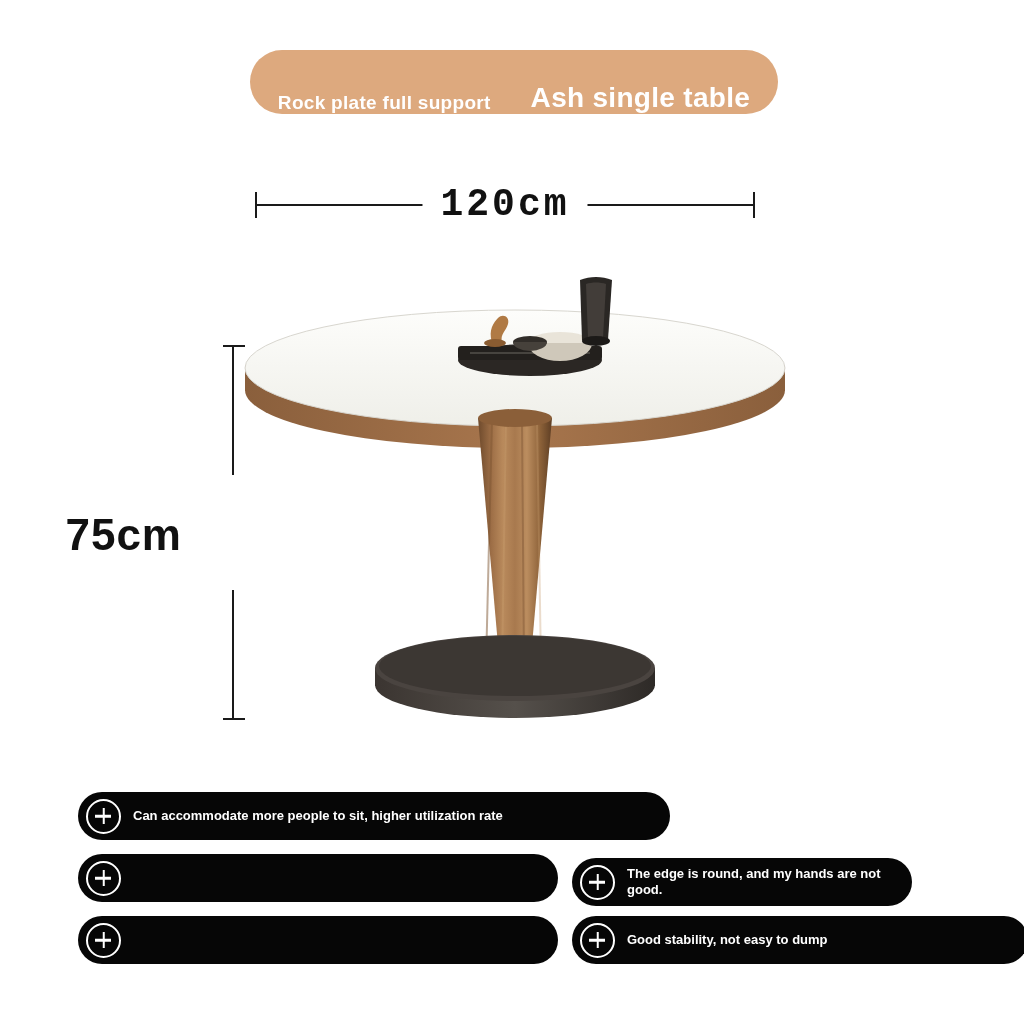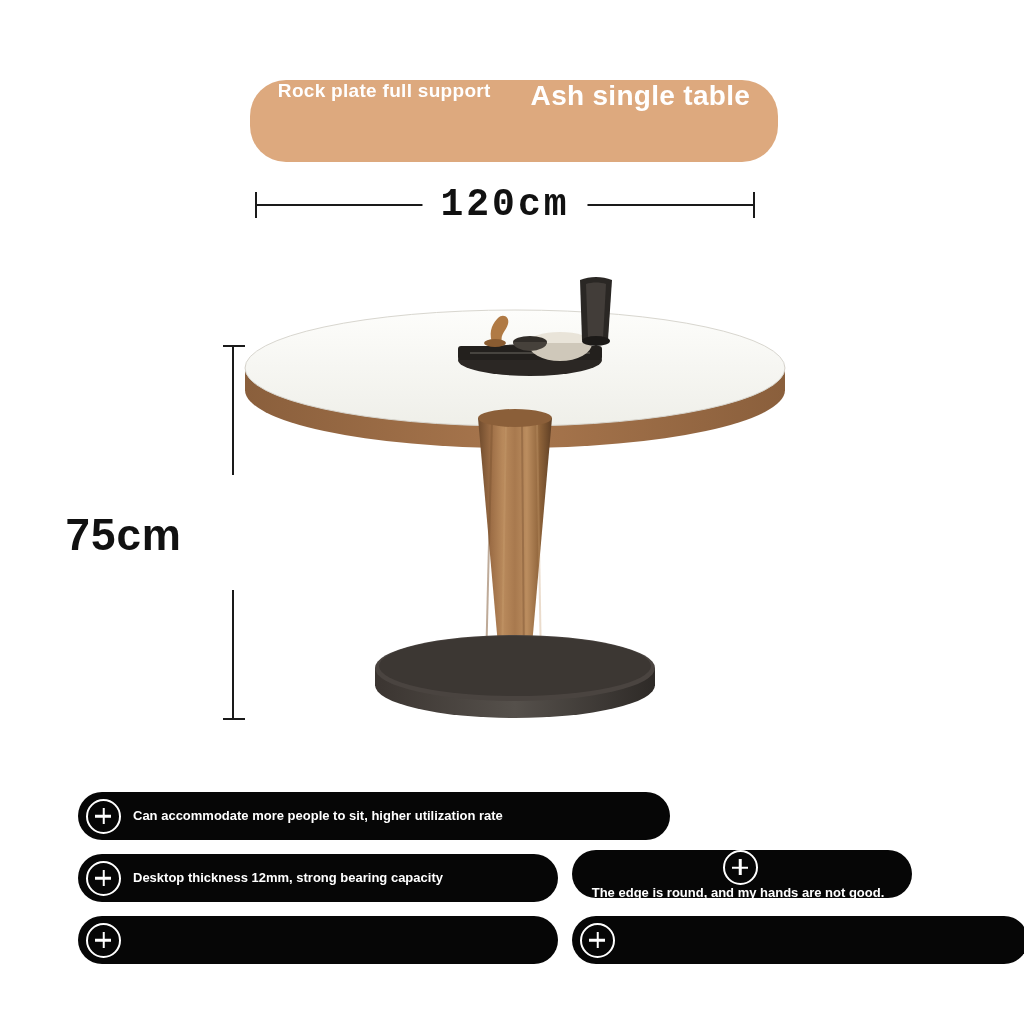--- a/index.html
+++ b/index.html
@@ -15,29 +15,28 @@
     font-family: "Liberation Sans", sans-serif;
     color: #111;
   }
 
   
   .header-pill {
     position: absolute;
     left: 250px;
     top: 50px;
     width: 528px;
-    height: 82px;
+    height: 64px;
     background: #dda97e;
     border-radius: 36px;
     display: flex;
-    align-items: flex-start;
+    align-items: flex-end;
     justify-content: center;
     gap: 40px;
     box-sizing: border-box;
-    margin-top: 30px;
   }
   .header-sub {
     color: #ffffff;
     font-size: 19px;
     font-weight: bold;
     letter-spacing: 0.3px;
   }
   .header-main {
     color: #ffffff;
     font-size: 28px;
@@ -174,21 +173,21 @@
   .feat .txt {
     color: #ffffff;
     font-size: 13px;
     font-weight: bold;
     line-height: 1.2;
     padding-right: 16px;
   }
 
   .feat-0 { left: 0;   top: 0;   width: 592px; }
   .feat-1 { left: 0;   top: 62px; width: 480px; }
-  .feat-2 { left: 494px; top: 58px; width: 340px; flex-direction: column; }
+  .feat-2 { left: 494px; top: 66px; width: 340px; }
   .feat-3 { left: 0;   top: 124px; width: 480px; }
   .feat-4 { left: 494px; top: 124px; width: 456px; }
 </style>
 </head>
 <body>
 
 <div class="header-pill">
   <span class="header-sub">Rock plate full support</span>
   <span class="header-main">Ash single table</span>
 </div>
@@ -275,25 +274,25 @@
   </svg>
 </div>
 
 <div class="features">
   <div class="feat feat-0">
     <span class="plus"></span>
     <span class="txt">Can accommodate more people to sit, higher utilization rate</span>
   </div>
   <div class="feat feat-1">
     <span class="plus"></span>
-    <span class="txt">Desktop thickness 12mm, strong bearing capacity</span>
   </div>
   <div class="feat feat-2">
     <span class="plus"></span>
     <span class="txt">The edge is round, and my hands are not good.</span>
   </div>
   <div class="feat feat-3">
     <span class="plus"></span>
   </div>
   <div class="feat feat-4">
     <span class="plus"></span>
+    <span class="txt">Good stability, not easy to dump</span>
   </div>
 </div>
 
 </body></html>

